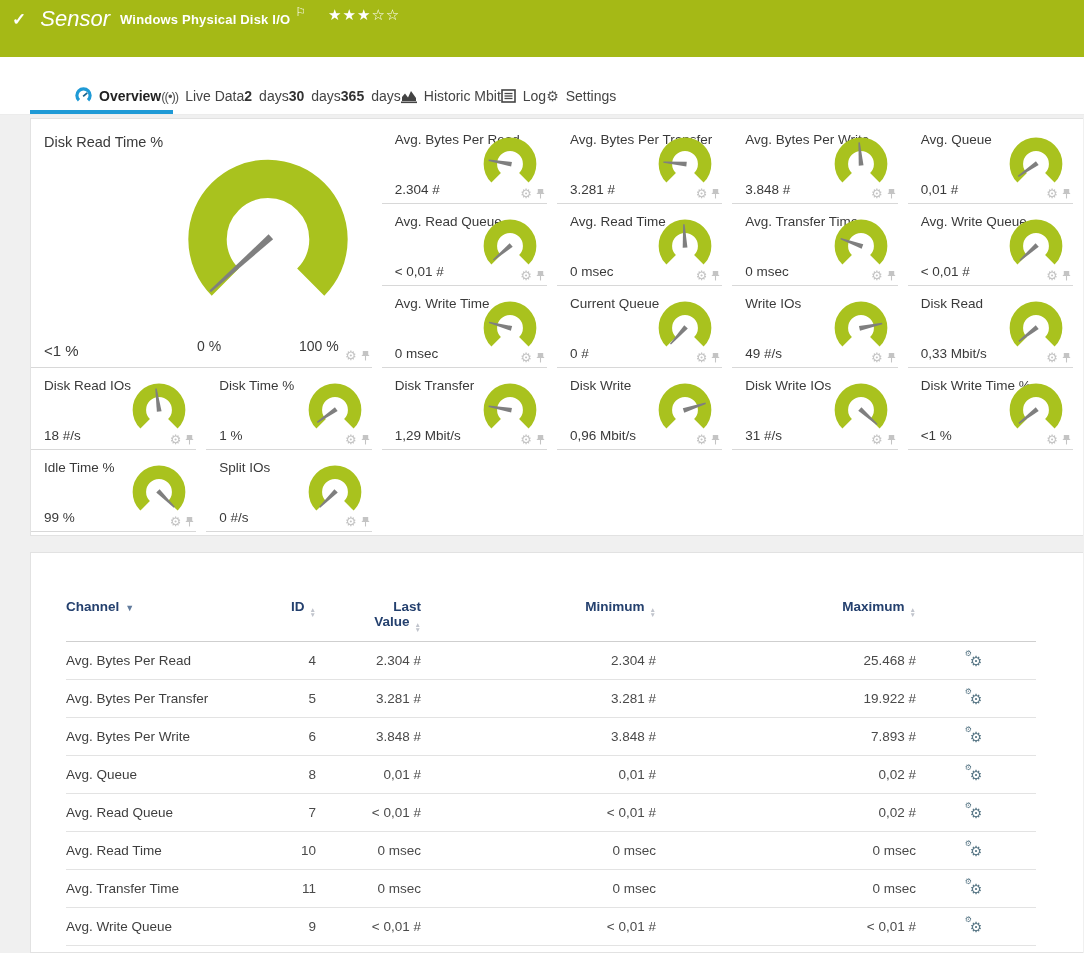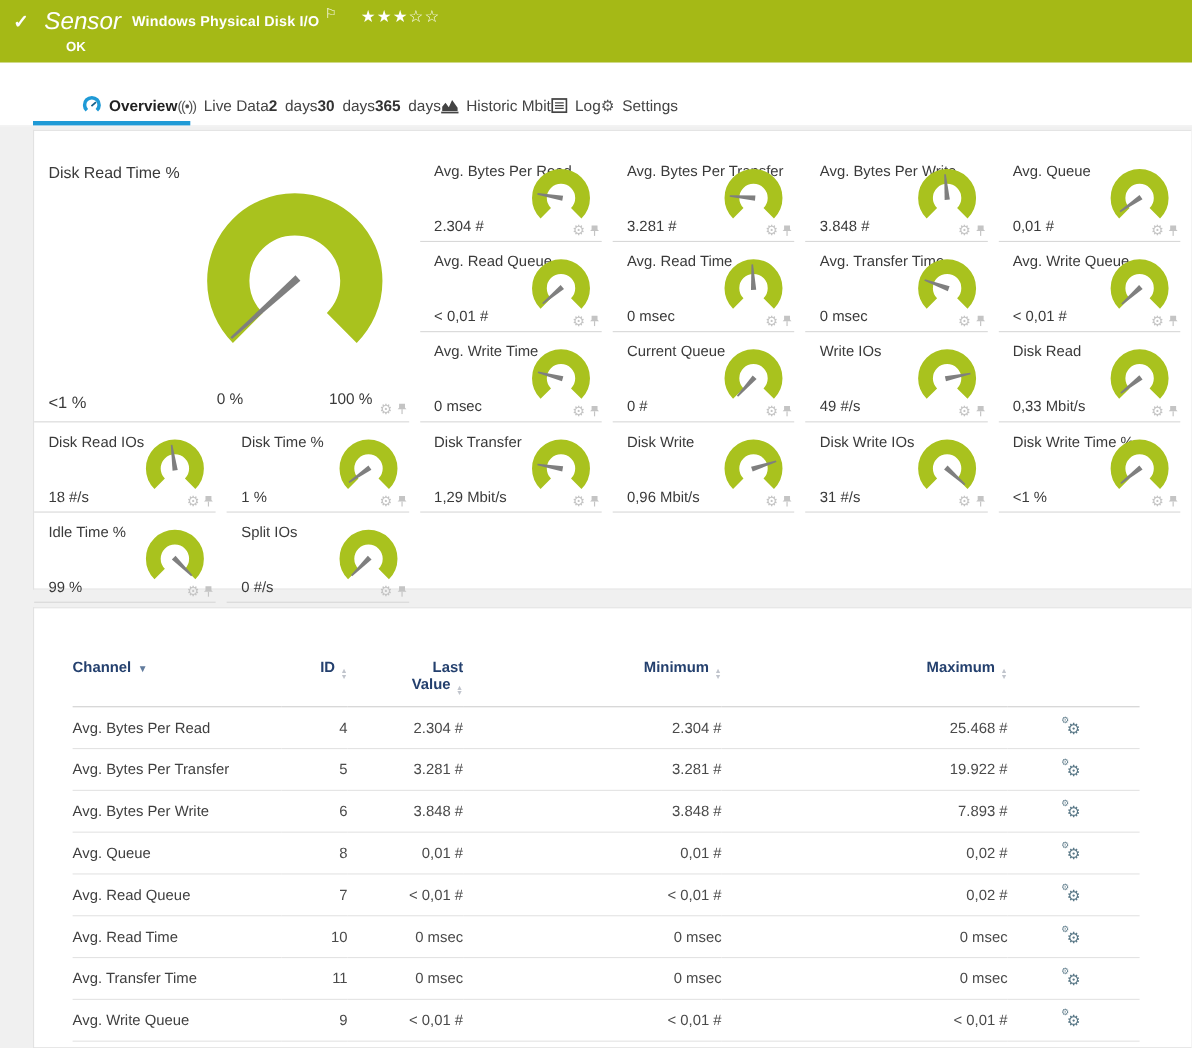--- a/index.html
+++ b/index.html
@@ -24,21 +24,21 @@
   .tab .bold { font-weight:bold; color:#333; }
   .tab.active { font-weight:bold; color:#222; }
   .tab.active::after { content:""; position:absolute; left:-45px; right:-12px; bottom:-10px;
                        height:4px; background:#1f9ad6; }
   .tab .ticon { font-size:14px; color:#555; }
   .live-glyph { font-size:13px; letter-spacing:-1px; color:#555; }
 
   
   #gauge-panel { position:absolute; left:30px; top:118px; width:1053px; height:418px;
                  background:#fff; border:1px solid #e2e2e2; border-right:none; }
-  #gauge-grid { display:grid; grid-template-columns:repeat(6,1fr); grid-auto-rows:82px; padding-top:19px; }
+  #gauge-grid { display:grid; grid-template-columns:repeat(6,1fr); grid-auto-rows:82px; padding-top:3px; }
   .gcell { position:relative; padding:10px 0 0 13px; }
   .gsep { position:absolute; left:0; right:10px; bottom:0; height:1px; background:#d8d8d8; }
   .gtitle { font-size:13.5px; color:#3a3a3a; }
   .gvalue { position:absolute; left:13px; bottom:7px; font-size:13.5px; }
   .mini { position:absolute; top:13px; right:16px; width:62px; height:58px; }
   .mini .arc { fill:none; stroke:#a9c21e; stroke-width:13; }
   .mini .needle, .big-needle { fill:#7f7f7f; }
   .gicons { position:absolute; right:12px; bottom:4px; display:flex; align-items:center; gap:4px; }
   .gear-sm { font-size:13px; color:#c4c4c4; line-height:1; cursor:pointer; }
   .pin-sm { fill:#c4c4c4; cursor:pointer; }
@@ -78,21 +78,20 @@
 <body>
 
 <div class="sensor-bar">
   <div class="sensor-row1">
     <span class="check">✓</span>
     <span class="sensor-word">Sensor</span>
     <span class="sensor-title">Windows Physical Disk I/O</span>
     <span class="flag">⚐</span>
     <span class="stars"><span>★★★</span><span>☆☆</span></span>
   </div>
-  <div class="status-ok">OK</div>
 </div>
 
 <div class="tabbar">
   <div class="tab active">
     <svg class="ticon" width="17" height="17" viewBox="0 0 18 18">
         <path d="M4.2 14 A7 7 0 1 1 13.8 14" fill="none" stroke="#1f9ad6" stroke-width="3.4"></path>
         <line x1="8.6" y1="10" x2="13" y2="6.2" stroke="#15618c" stroke-width="1.8"></line>
       </svg>
     <span>Overview</span>
   </div>

